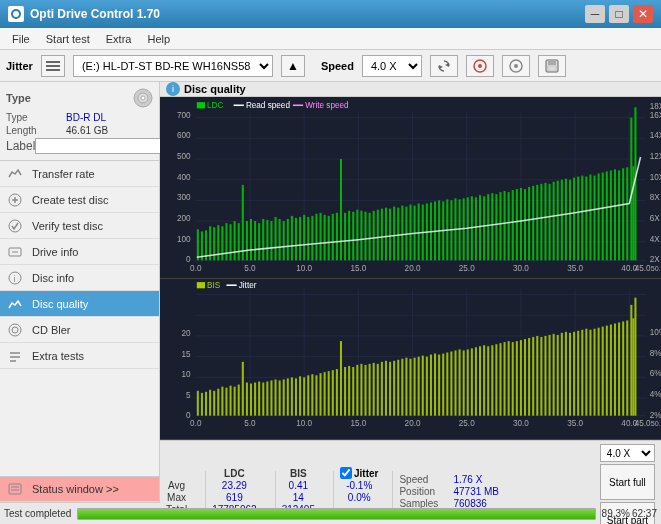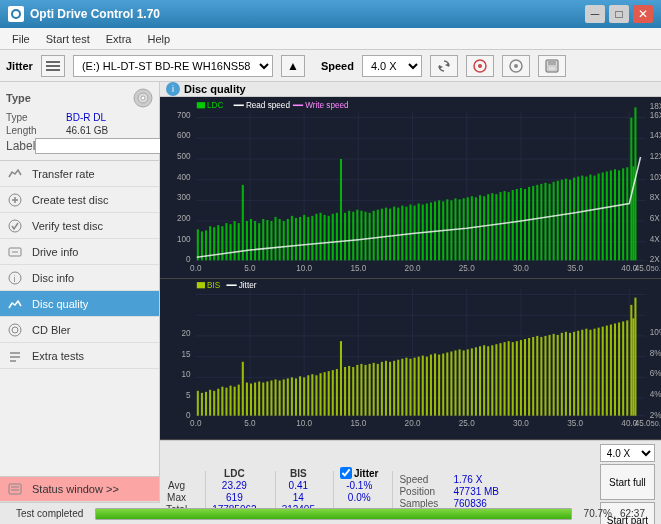--- a/index.html
+++ b/index.html
@@ -149,22 +149,22 @@
     }
     .nav-icon { width: 14px; height: 14px; flex-shrink: 0; }
 
     
     .status-bar {
       height: 22px;
       background: #e8e8e8;
       border-top: 1px solid #ccc;
       display: flex;
       align-items: center;
-      padding: 0 16px;
-      gap: 8px;
+      padding: 0 4px;
+      gap: 2px;
     }
     .status-text { font-size: 10px; color: #333; flex-shrink: 0; }
     .progress-bar {
       flex: 1;
       height: 12px;
       background: #ccc;
       border: 1px solid #aaa;
       border-radius: 1px;
       overflow: hidden;
       margin: 0 4px;
@@ -825,15 +825,15 @@
       </div>
     </div>
   </div>
 </div>
 
 <div class="status-bar">
   <span class="status-text">Test completed</span>
   <div class="progress-bar">
     <div class="progress-fill" style="width: 100%;"></div>
   </div>
-  <span class="status-time">70.7%</span>
+  <span class="status-time">89.3%</span>
   <span class="status-time">62:37</span>
 </div>
 
 </body></html>

